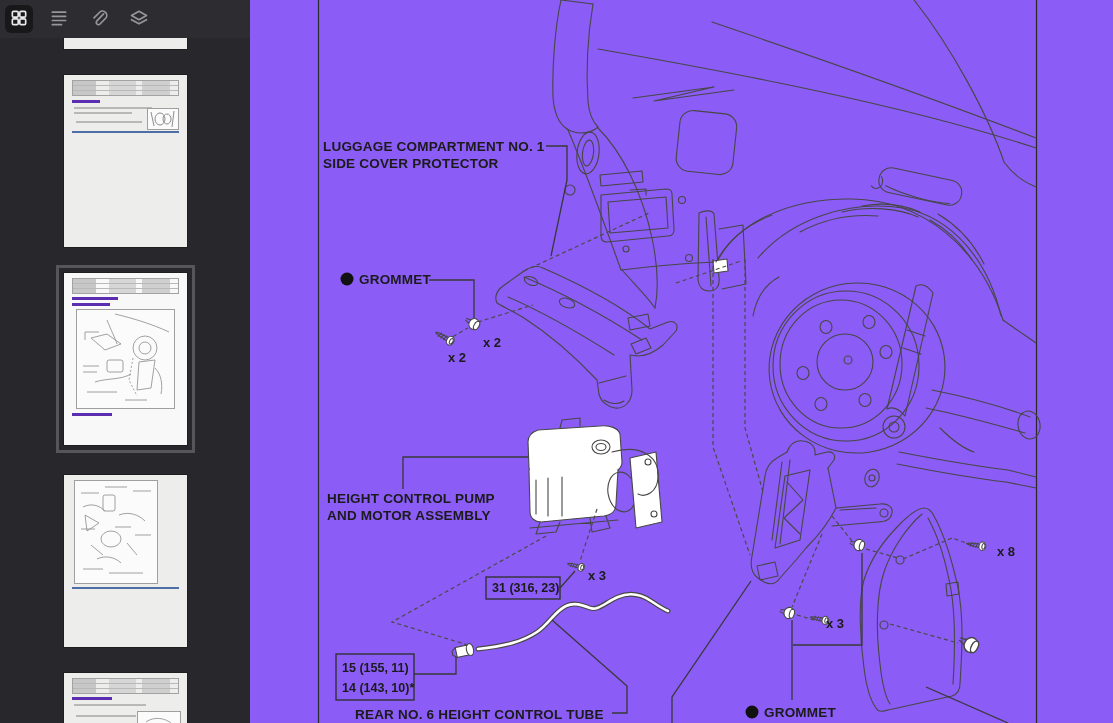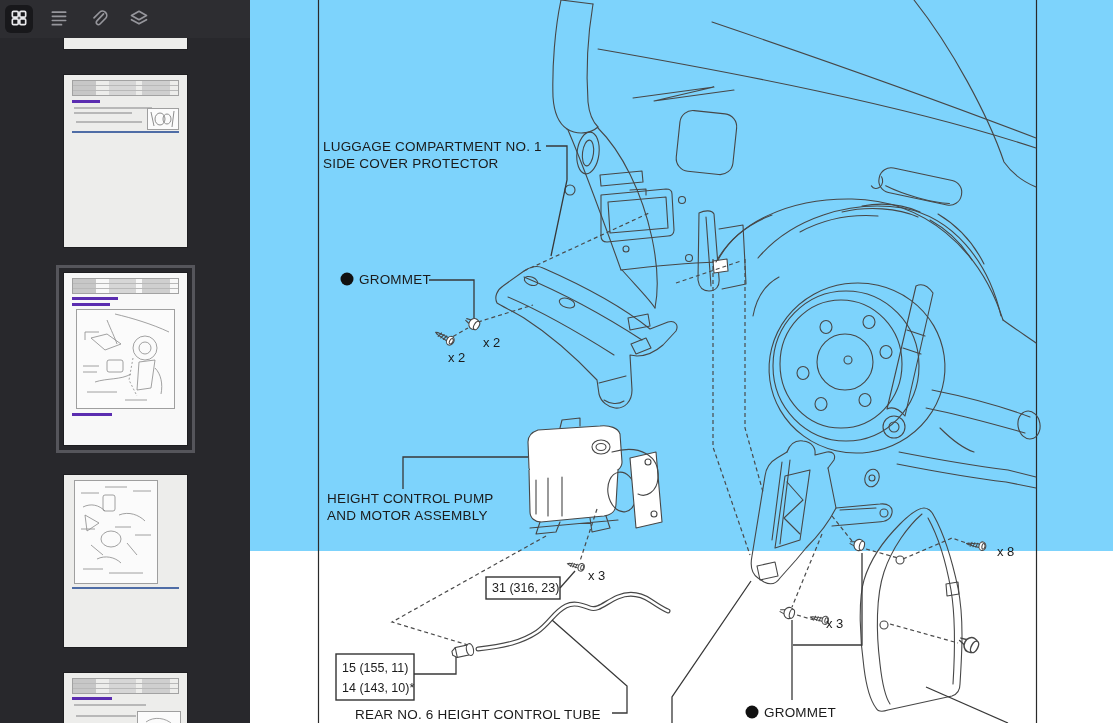--- a/index.html
+++ b/index.html
@@ -46,21 +46,21 @@
       linear-gradient(#b9b9b9,#b9b9b9) 0 4px/100% 1px no-repeat,
       linear-gradient(#b9b9b9,#b9b9b9) 0 9px/100% 1px no-repeat,
       linear-gradient(90deg,#c7c7c7 0 22%,transparent 22% 34%,#d6d6d6 34% 60%,transparent 60% 66%,#cfcfcf 66% 92%,transparent 92%);
   }
   .mini-link{position:absolute;height:3px;background:#5b2db0;}
   .mini-line{position:absolute;height:2px;background:#b8b8b8;}
   .mini-rule{position:absolute;left:8px;right:8px;height:2px;background:#4f6da6;}
   .mini-fig{position:absolute;border:1px solid #9f9f9f;background:#fbfbfb;}
   .mini-fig svg{position:absolute;left:0;top:0;}
   
-  .viewer{position:absolute;left:250px;top:0;width:863px;height:551px;background:#7dd3fc;}
+  .viewer{position:absolute;left:250px;top:0;width:863px;height:723px;background:#8b5cf6;font-weight:bold;}
   .figure-svg{position:absolute;left:0;top:0;}
   .figure-svg .ln{stroke:#474747;fill:none;stroke-width:1.1;stroke-linecap:round;stroke-linejoin:round;}
   .figure-svg .lnf{stroke:#474747;fill:#ffffff;stroke-width:1.1;stroke-linejoin:round;}
   .figure-svg .dsh{stroke:#4a4a4a;fill:none;stroke-width:1.2;stroke-dasharray:4 3;}
   .figure-svg .ldr{stroke:#383838;fill:none;stroke-width:1.3;}
   .figure-svg .lbl{font-family:"Liberation Sans",sans-serif;font-size:13.5px;fill:#1b1b1b;letter-spacing:.2px;}
   .figure-svg .qty{font-family:"Liberation Sans",sans-serif;font-size:13px;fill:#1b1b1b;}
   .figure-svg .tq{font-family:"Liberation Sans",sans-serif;font-size:12.5px;fill:#1b1b1b;}
   .figure-svg .box{stroke:#333;fill:none;stroke-width:1.4;}
   .figure-svg .border{stroke:#2a2a2a;stroke-width:1.2;}

